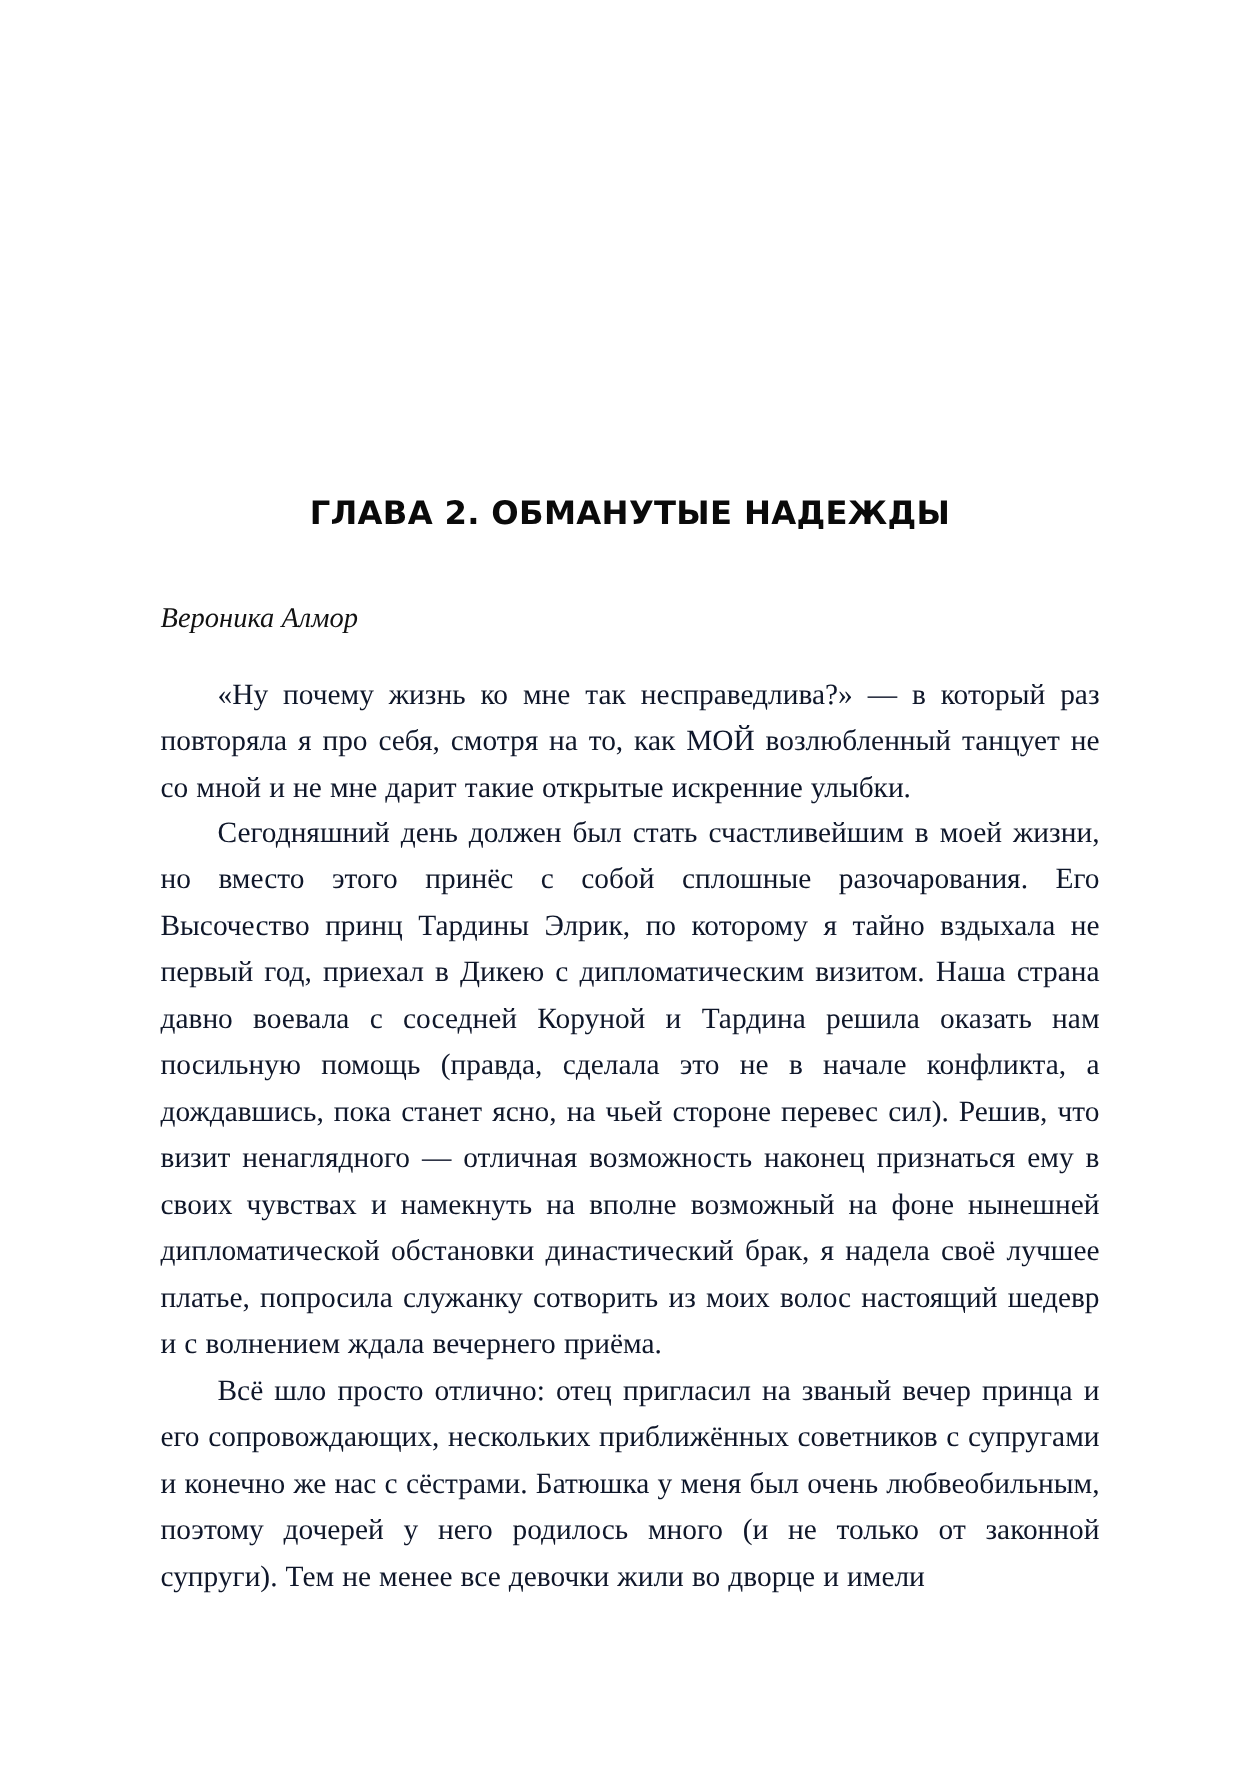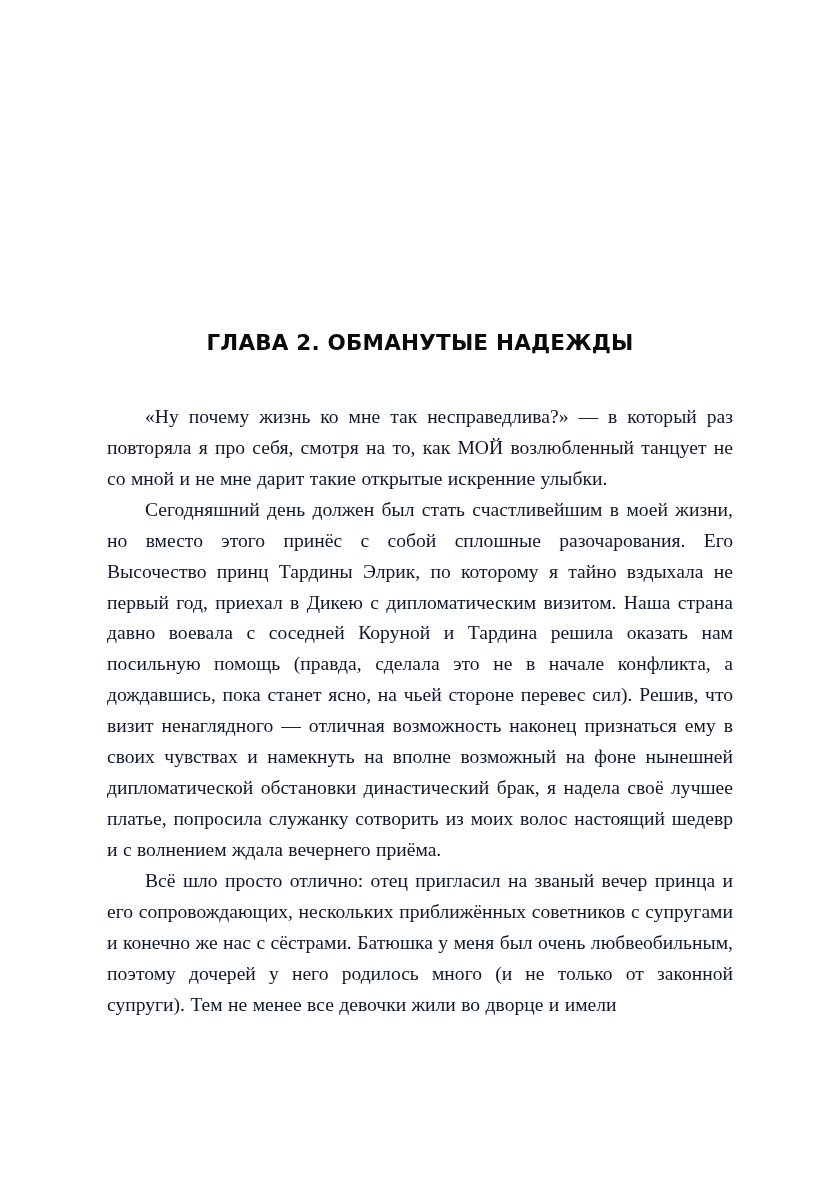--- a/index.html
+++ b/index.html
@@ -63,20 +63,21 @@
   }
 </style>
 </head>
 <body>
 
 <div class="page">
   <div class="content">
 
     <h1 class="chapter-title">ГЛАВА 2. ОБМАНУТЫЕ НАДЕЖДЫ</h1>
 
+    <div class="pov-name">Вероника Алмор</div>
 
     <div class="body-text">
       <p>«Ну почему жизнь ко мне так несправедлива?» — в который раз повторяла я про себя, смотря на то, как МОЙ возлюбленный танцует не со мной и не мне дарит такие открытые искренние улыбки.</p>
       <p>Сегодняшний день должен был стать счастливейшим в моей жизни, но вместо этого принёс с собой сплошные разочарования. Его Высочество принц Тардины Элрик, по которому я тайно вздыхала не первый год, приехал в Дикею с дипломатическим визитом. Наша страна давно воевала с соседней Коруной и Тардина решила оказать нам посильную помощь (правда, сделала это не в начале конфликта, а дождавшись, пока станет ясно, на чьей стороне перевес сил). Решив, что визит ненаглядного — отличная возможность наконец признаться ему в своих чувствах и намекнуть на вполне возможный на фоне нынешней дипломатической обстановки династический брак, я надела своё лучшее платье, попросила служанку сотворить из моих волос настоящий шедевр и с волнением ждала вечернего приёма.</p>
       <p>Всё шло просто отлично: отец пригласил на званый вечер принца и его сопровождающих, нескольких приближённых советников с супругами и конечно же нас с сёстрами. Батюшка у меня был очень любвеобильным, поэтому дочерей у него родилось много (и не только от законной супруги). Тем не менее все девочки жили во дворце и имели</p>
     </div>
 
   </div>
 </div>
 

